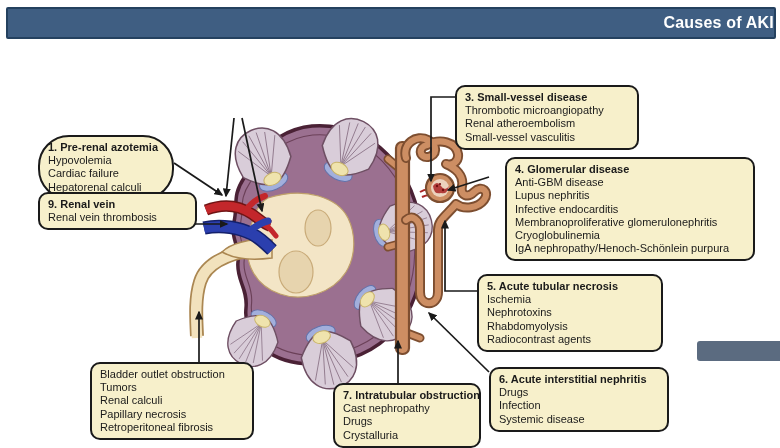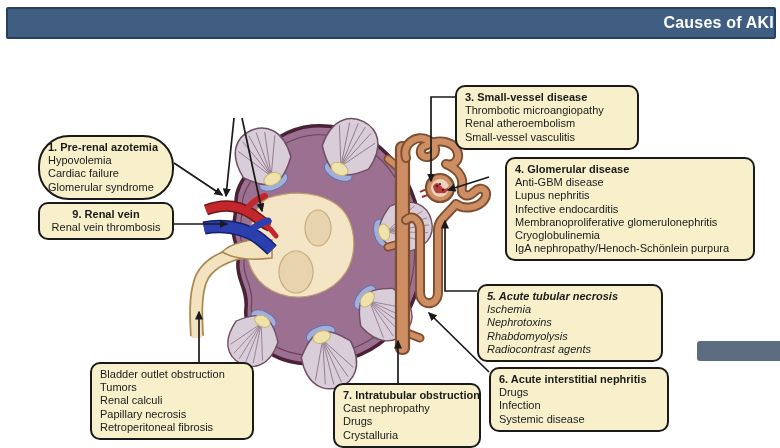--- a/index.html
+++ b/index.html
@@ -166,21 +166,21 @@
       <path d="M 398,383 L 398,341" marker-end="url(#ah)"></path>
       <path d="M 199,362 L 199,312" marker-end="url(#ah)"></path>
     </g>
   </svg>
 
   <div class="label-box" style="left:38px; top:135px; width:136px;border-radius:31px;">
     <div class="box-title">1. Pre-renal azotemia</div>
     <div class="box-items">
         <div>Hypovolemia</div>
         <div>Cardiac failure</div>
-        <div>Glomerular syndrome</div>
+        <div>Hepatorenal calculi</div>
       </div>
   </div>
 
 
   <div class="label-box" style="left:455px; top:85px; width:184px;">
     <div class="box-title">3. Small-vessel disease</div>
     <div class="box-items">
         <div>Thrombotic microangiopathy</div>
         <div>Renal atheroembolism</div>
         <div>Small-vessel vasculitis</div>
@@ -192,21 +192,21 @@
     <div class="box-items">
         <div>Anti-GBM disease</div>
         <div>Lupus nephritis</div>
         <div>Infective endocarditis</div>
         <div>Membranoproliferative glomerulonephritis</div>
         <div>Cryoglobulinemia</div>
         <div>IgA nephropathy/Henoch-Schönlein purpura</div>
       </div>
   </div>
 
-  <div class="label-box" style="left:477px; top:284px; width:186px;font-style:italic;">
+  <div class="label-box" style="left:477px; top:274px; width:186px;">
     <div class="box-title">5. Acute tubular necrosis</div>
     <div class="box-items">
         <div>Ischemia</div>
         <div>Nephrotoxins</div>
         <div>Rhabdomyolysis</div>
         <div>Radiocontrast agents</div>
       </div>
   </div>
 
   <div class="label-box" style="left:489px; top:367px; width:180px;">
@@ -230,21 +230,21 @@
   <div class="label-box" style="left:90px; top:362px; width:164px;">
     <div class="box-items">
         <div>Bladder outlet obstruction</div>
         <div>Tumors</div>
         <div>Renal calculi</div>
         <div>Papillary necrosis</div>
         <div>Retroperitoneal fibrosis</div>
       </div>
   </div>
 
-  <div class="label-box" style="left:38px; top:202px; width:136px;text-align:center;">
+  <div class="label-box" style="left:38px; top:192px; width:159px;">
     <div class="box-title">9. Renal vein</div>
     <div class="box-items">
         <div>Renal vein thrombosis</div>
       </div>
   </div>
 
   <div class="scroll-frag"></div>
 </div>
 
 </body></html>

